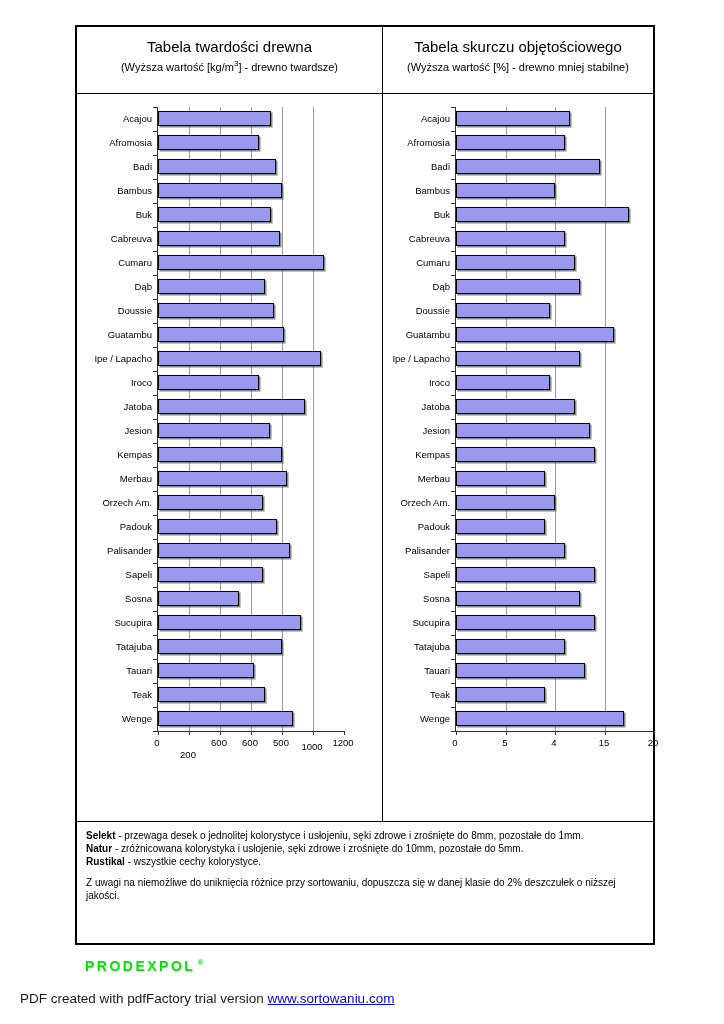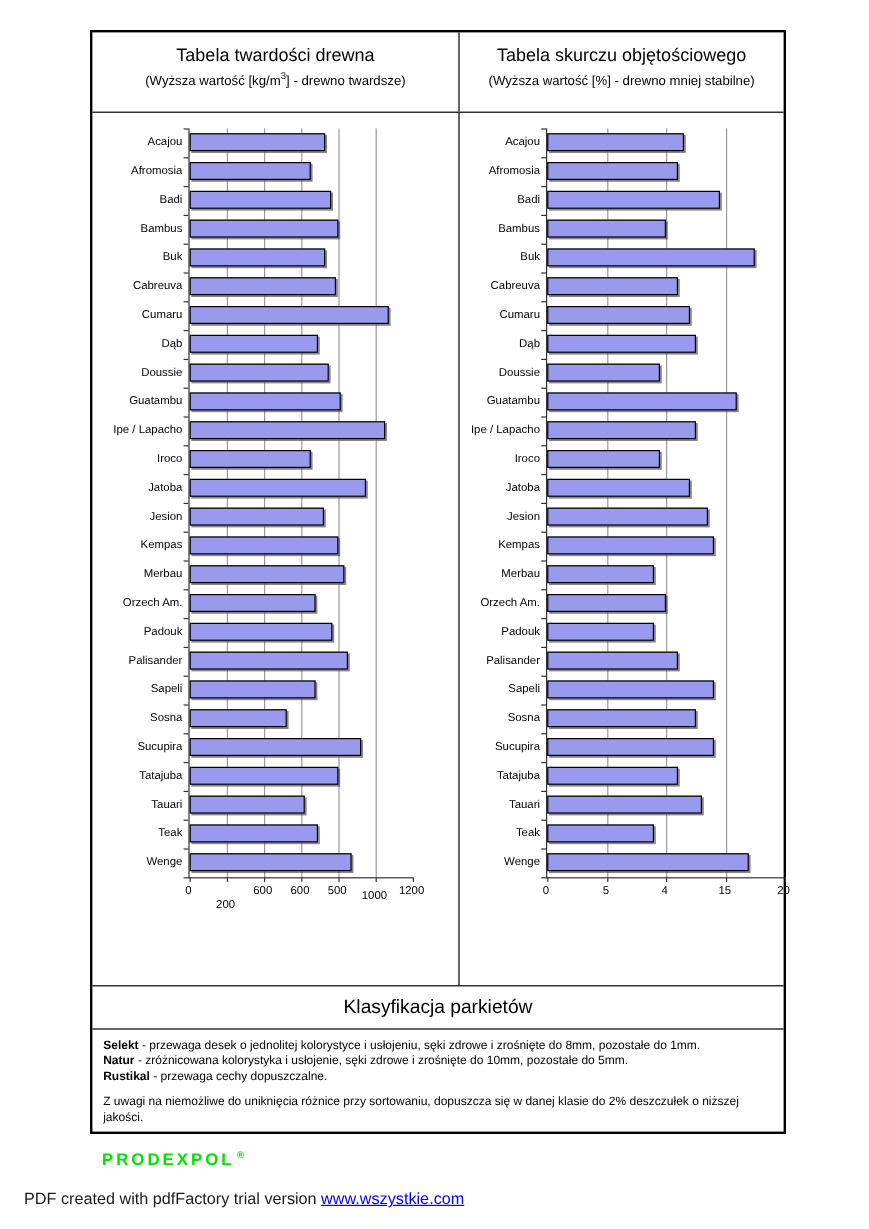--- a/index.html
+++ b/index.html
@@ -473,28 +473,27 @@
           </div>
         </div>
         <div class="axlabel" style="left: 54px; top: 643px;">0</div>
         <div class="axlabel" style="left: 104px; top: 643px;">5</div>
         <div class="axlabel" style="left: 153px; top: 643px;">4</div>
         <div class="axlabel" style="left: 203px; top: 643px;">15</div>
         <div class="axlabel" style="left: 252px; top: 643px;">20</div>
       </div>
   </div>
 
-  <div class="cls-hdr">Klasyfikacja parkietów</div>
 
   <div class="cls-body">
     <div id="cls-items">
         <div class="cls-line"><b>Selekt</b><span> - przewaga desek o jednolitej kolorystyce i usłojeniu, sęki zdrowe i zrośnięte do 8mm, pozostałe do 1mm.</span></div>
         <div class="cls-line"><b>Natur</b><span> - zróżnicowana kolorystyka i usłojenie, sęki zdrowe i zrośnięte do 10mm, pozostałe do 5mm.</span></div>
-        <div class="cls-line"><b>Rustikal</b><span> - przewaga cechy dopuszczalne.</span></div>
+        <div class="cls-line"><b>Rustikal</b><span> - wszystkie cechy kolorystyce.</span></div>
       </div>
     <div class="cls-note">Z uwagi na niemożliwe do uniknięcia różnice przy sortowaniu, dopuszcza się w danej klasie do 2% deszczułek o niższej jakości.</div>
   </div>
 
 </div>
 
 <div class="brand" style="color: rgb(0, 228, 0);"><span>PRODEXPOL</span><sup>®</sup></div>
 
-<div class="pdf-line"><span>PDF created with pdfFactory trial version </span><a href="#" style="color: rgb(0, 0, 255);">www.wszystkie.com</a></div>
+<div class="pdf-line"><span>PDF created with pdfFactory trial version </span><a href="#" style="color: rgb(0, 0, 255);">www.sortowaniu.com</a></div>
 
 </body></html>

